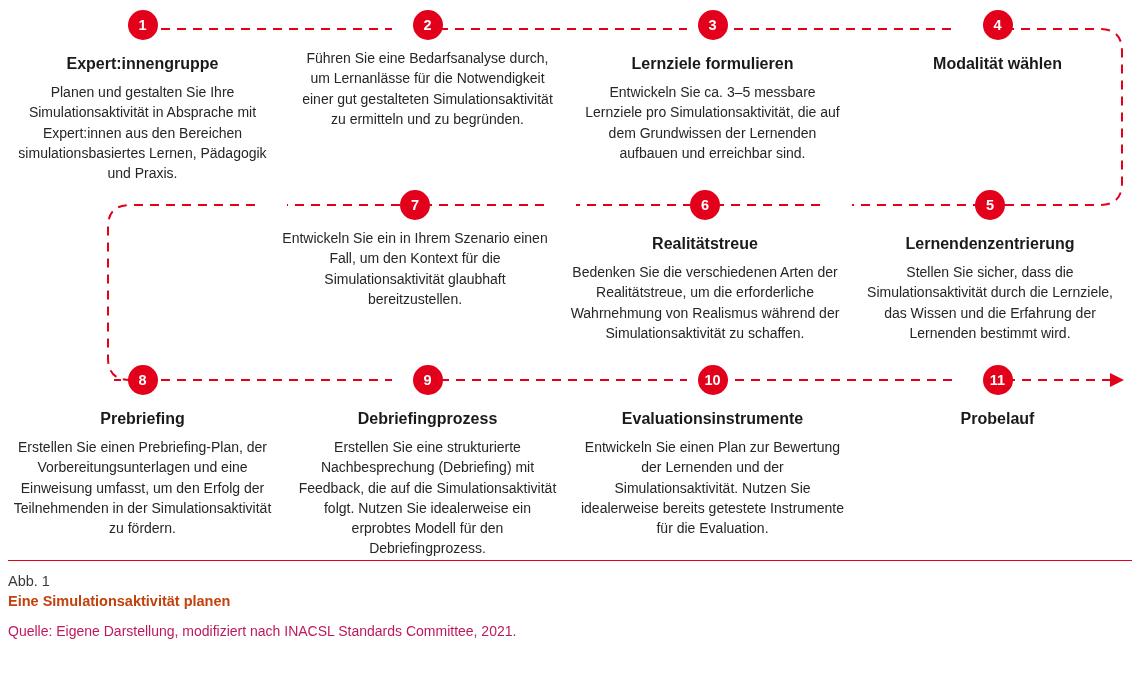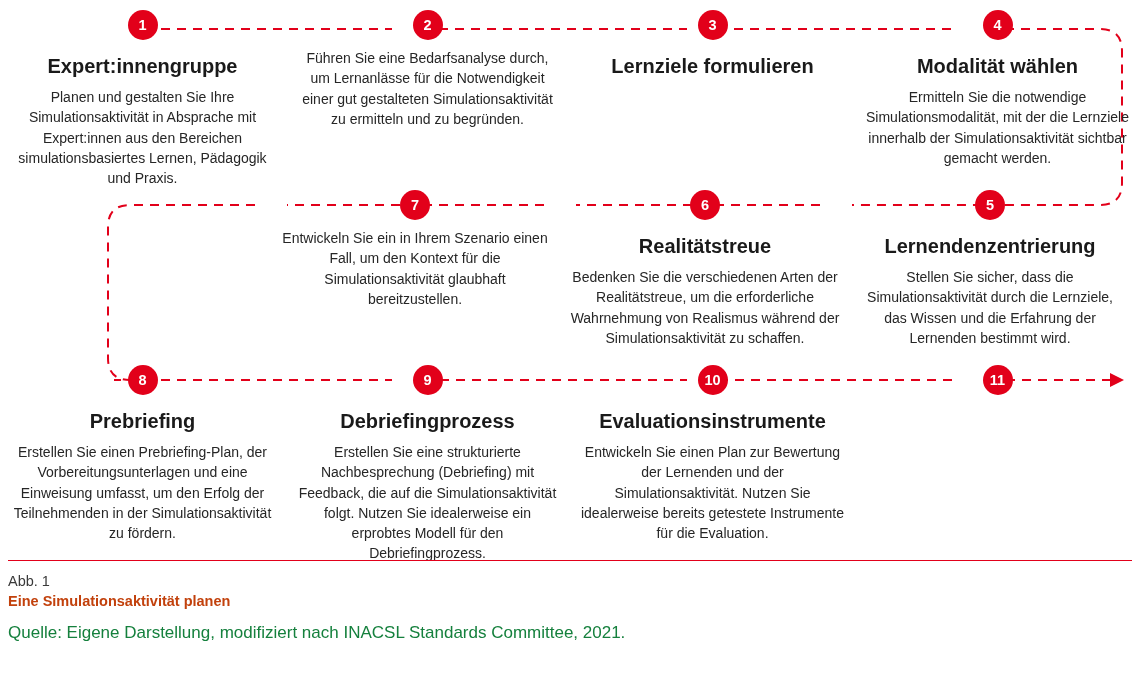--- a/index.html
+++ b/index.html
@@ -49,21 +49,21 @@
     color: #ffffff;
     font-size: 14.5px;
     font-weight: bold;
     line-height: 30px;
     text-align: center;
     margin: 0 auto;
     position: relative;
     z-index: 3;
   }
   .cell-title {
-    font-size: 20px;
+    font-size: 16px;
     font-weight: bold;
     color: #1a1a1a;
     margin-top: 14px;
     line-height: 1.25;
   }
   .cell-body {
     font-size: 14px;
     color: #262626;
     line-height: 1.45;
     margin-top: 8px;
@@ -94,22 +94,22 @@
     color: #3a3a3a;
     margin-bottom: 4px;
   }
   .fig-title {
     font-size: 14.5px;
     font-weight: bold;
     color: #c2410c;
     margin-bottom: 14px;
   }
   .fig-source {
-    font-size: 17px;
-    color: #15803d;
+    font-size: 14px;
+    color: #be185d;
   }
 </style>
 </head>
 <body>
 
 <div id="stage">
 
   <svg id="connectors" viewBox="0 0 1140 674" xmlns="http://www.w3.org/2000/svg">
     <defs>
       <marker id="arrowhead" markerWidth="7" markerHeight="7" refX="1" refY="3.5" orient="auto">
@@ -138,25 +138,25 @@
       <div class="cell-title">Expert:innengruppe</div>
       <div class="cell-body">Planen und gestalten Sie Ihre Simulationsaktivität in Absprache mit Expert:innen aus den Bereichen simulationsbasiertes Lernen, Pädagogik und Praxis.</div>
     </div>
     <div class="cell">
       <div class="badge">2</div>
       <div class="cell-body">Führen Sie eine Bedarfsanalyse durch, um Lernanlässe für die Notwendigkeit einer gut gestalteten Simulationsaktivität zu ermitteln und zu begründen.</div>
     </div>
     <div class="cell">
       <div class="badge">3</div>
       <div class="cell-title">Lernziele formulieren</div>
+      <div class="cell-body">Entwickeln Sie ca. 3–5 messbare Lernziele pro Simulationsaktivität, die auf dem Grundwissen der Lernenden aufbauen und erreichbar sind.</div>
     </div>
     <div class="cell">
       <div class="badge">4</div>
       <div class="cell-title">Modalität wählen</div>
-      <div class="cell-body">Ermitteln Sie die notwendige Simulationsmodalität, mit der die Lernziele innerhalb der Simulationsaktivität sichtbar gemacht werden.</div>
     </div>
   </div>
 
   <div class="row" id="row2">
     <div class="cell" style="width:270px"></div>
     <div class="cell" style="width:290px">
       <div class="badge">7</div>
       <div class="cell-body">Entwickeln Sie ein in Ihrem Szenario einen Fall, um den Kontext für die Simulationsaktivität glaubhaft bereitzustellen.</div>
     </div>
     <div class="cell" style="width:290px">
@@ -182,20 +182,21 @@
       <div class="cell-title">Debriefingprozess</div>
       <div class="cell-body">Erstellen Sie eine strukturierte Nachbesprechung (Debriefing) mit Feedback, die auf die Simulationsaktivität folgt. Nutzen Sie idealerweise ein erprobtes Modell für den Debriefingprozess.</div>
     </div>
     <div class="cell">
       <div class="badge">10</div>
       <div class="cell-title">Evaluationsinstrumente</div>
       <div class="cell-body">Entwickeln Sie einen Plan zur Bewertung der Lernenden und der Simulationsaktivität. Nutzen Sie idealerweise bereits getestete Instrumente für die Evaluation.</div>
     </div>
     <div class="cell">
       <div class="badge">11</div>
+      <div class="cell-title">Probelauf</div>
     </div>
   </div>
 
   <div class="footer">
     <hr class="footer-rule">
     <div class="fig-label">Abb. 1</div>
     <div class="fig-title">Eine Simulationsaktivität planen</div>
     <div class="fig-source">Quelle: Eigene Darstellung, modifiziert nach INACSL Standards Committee, 2021.</div>
   </div>
 

